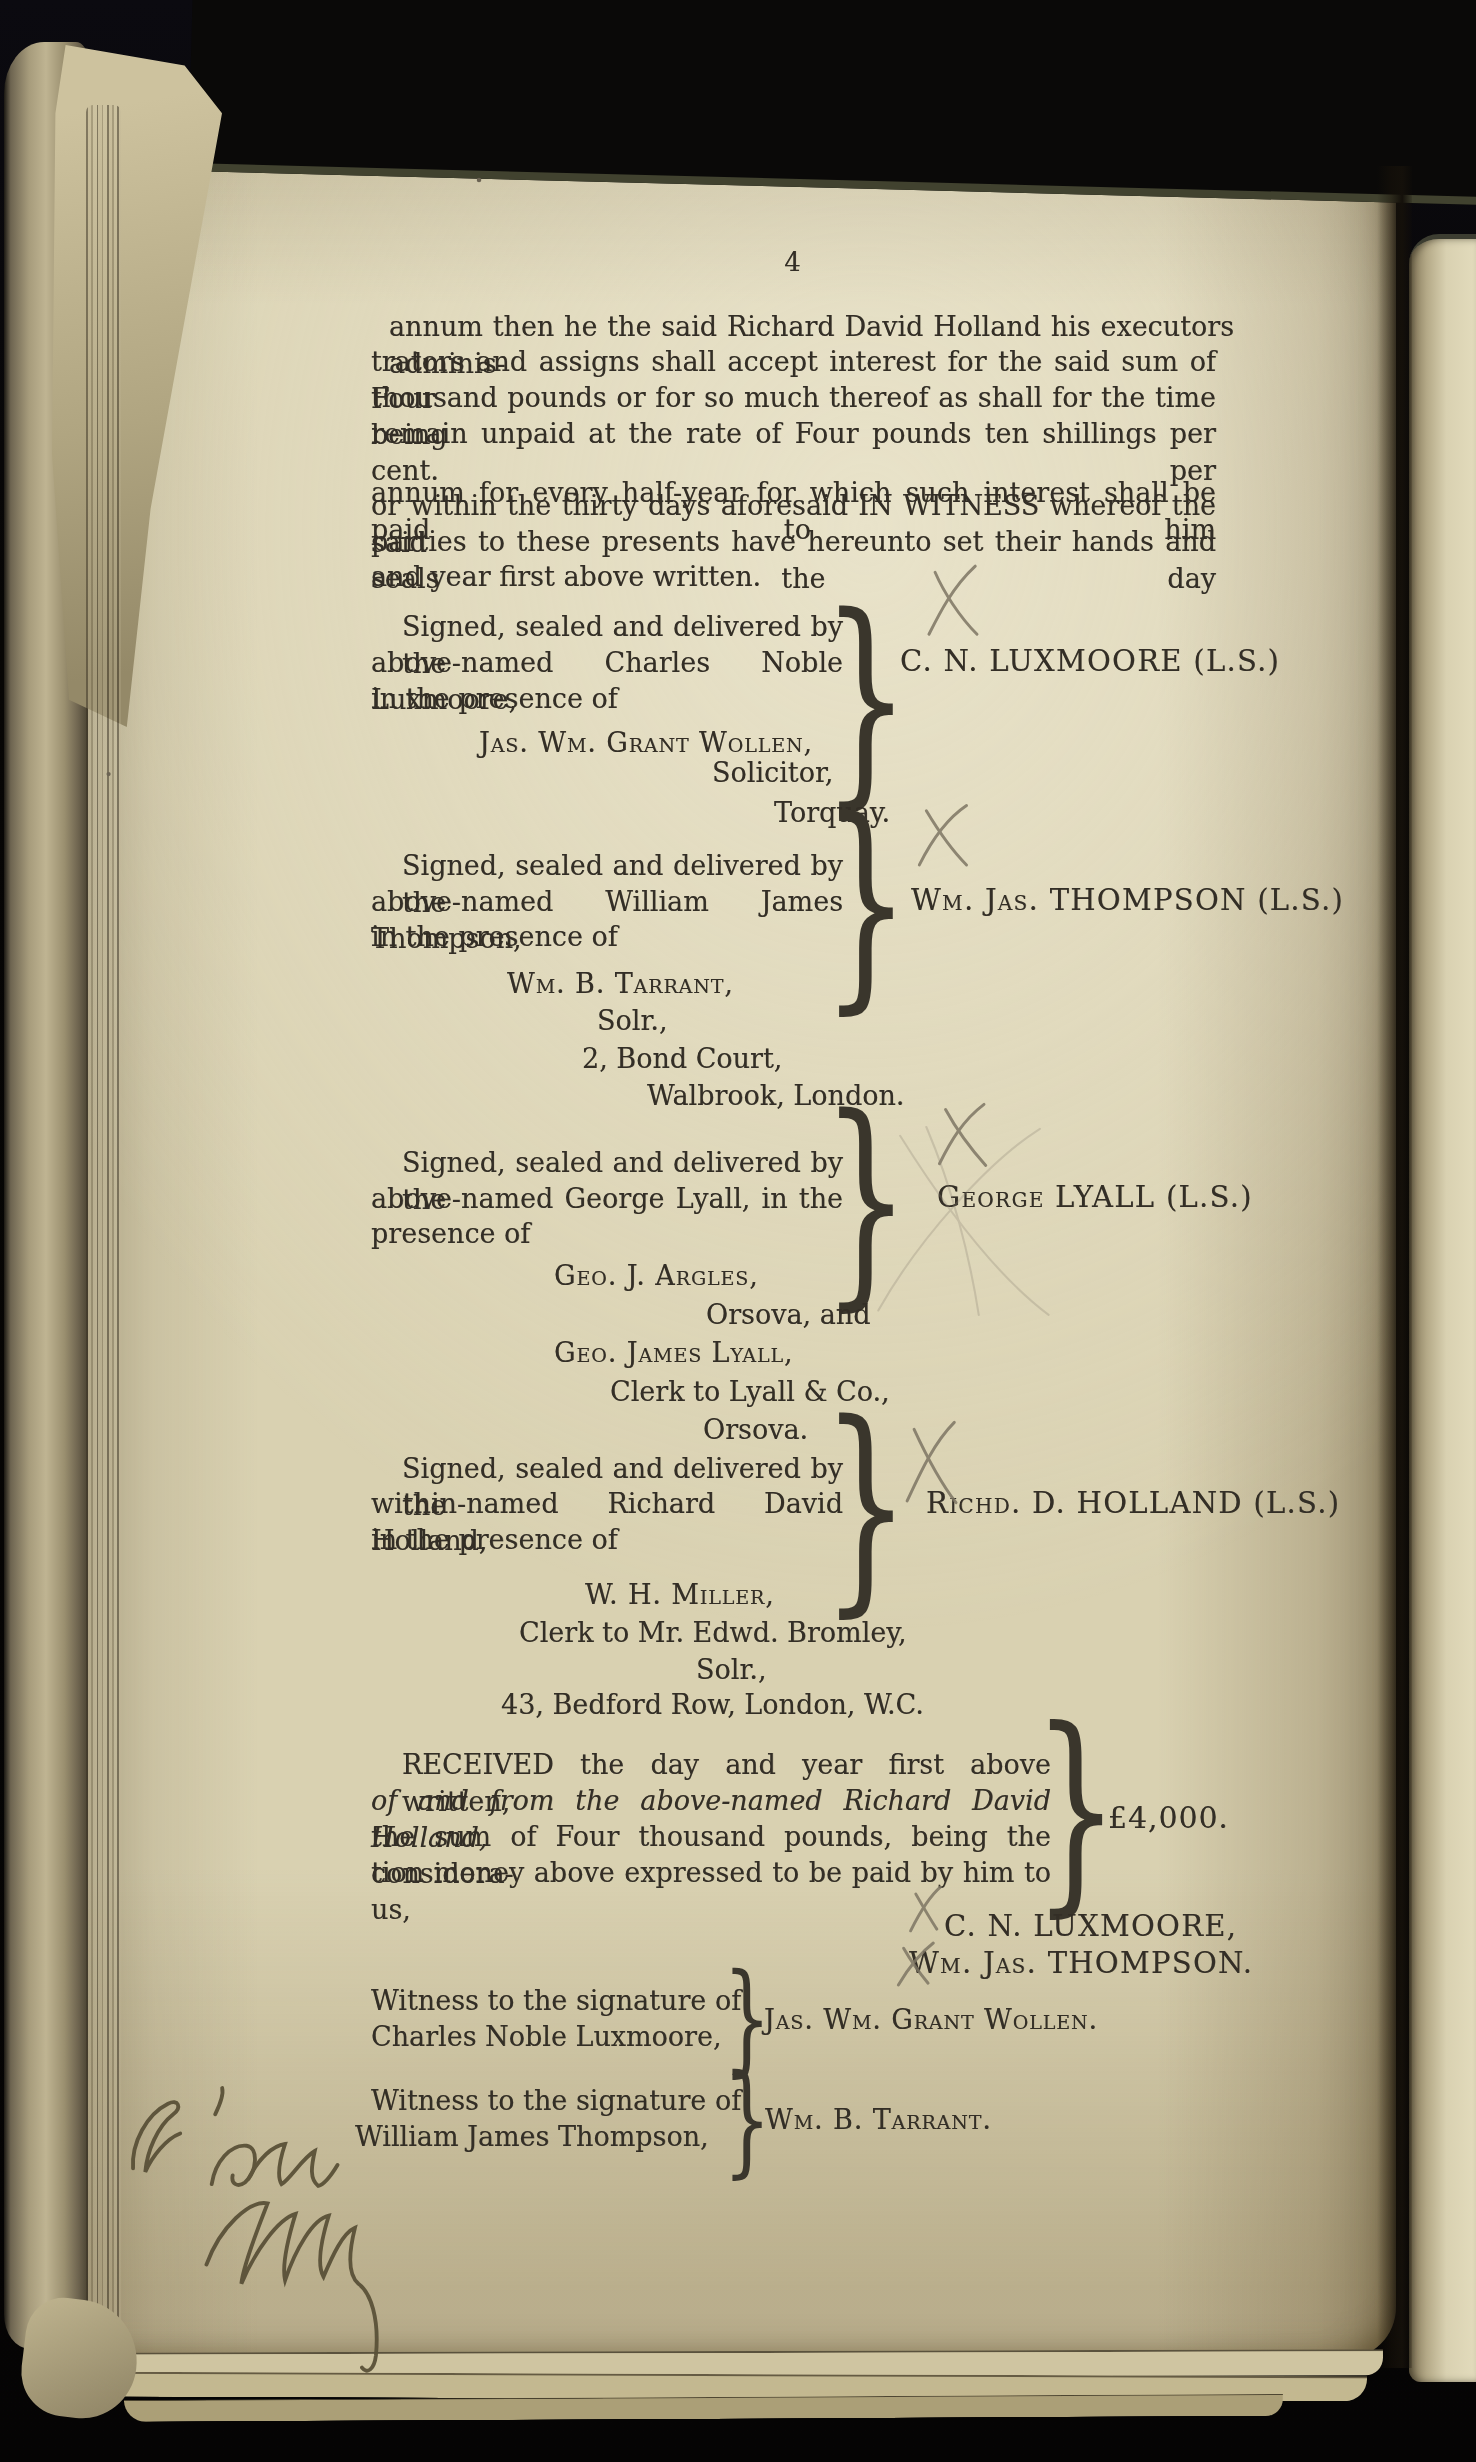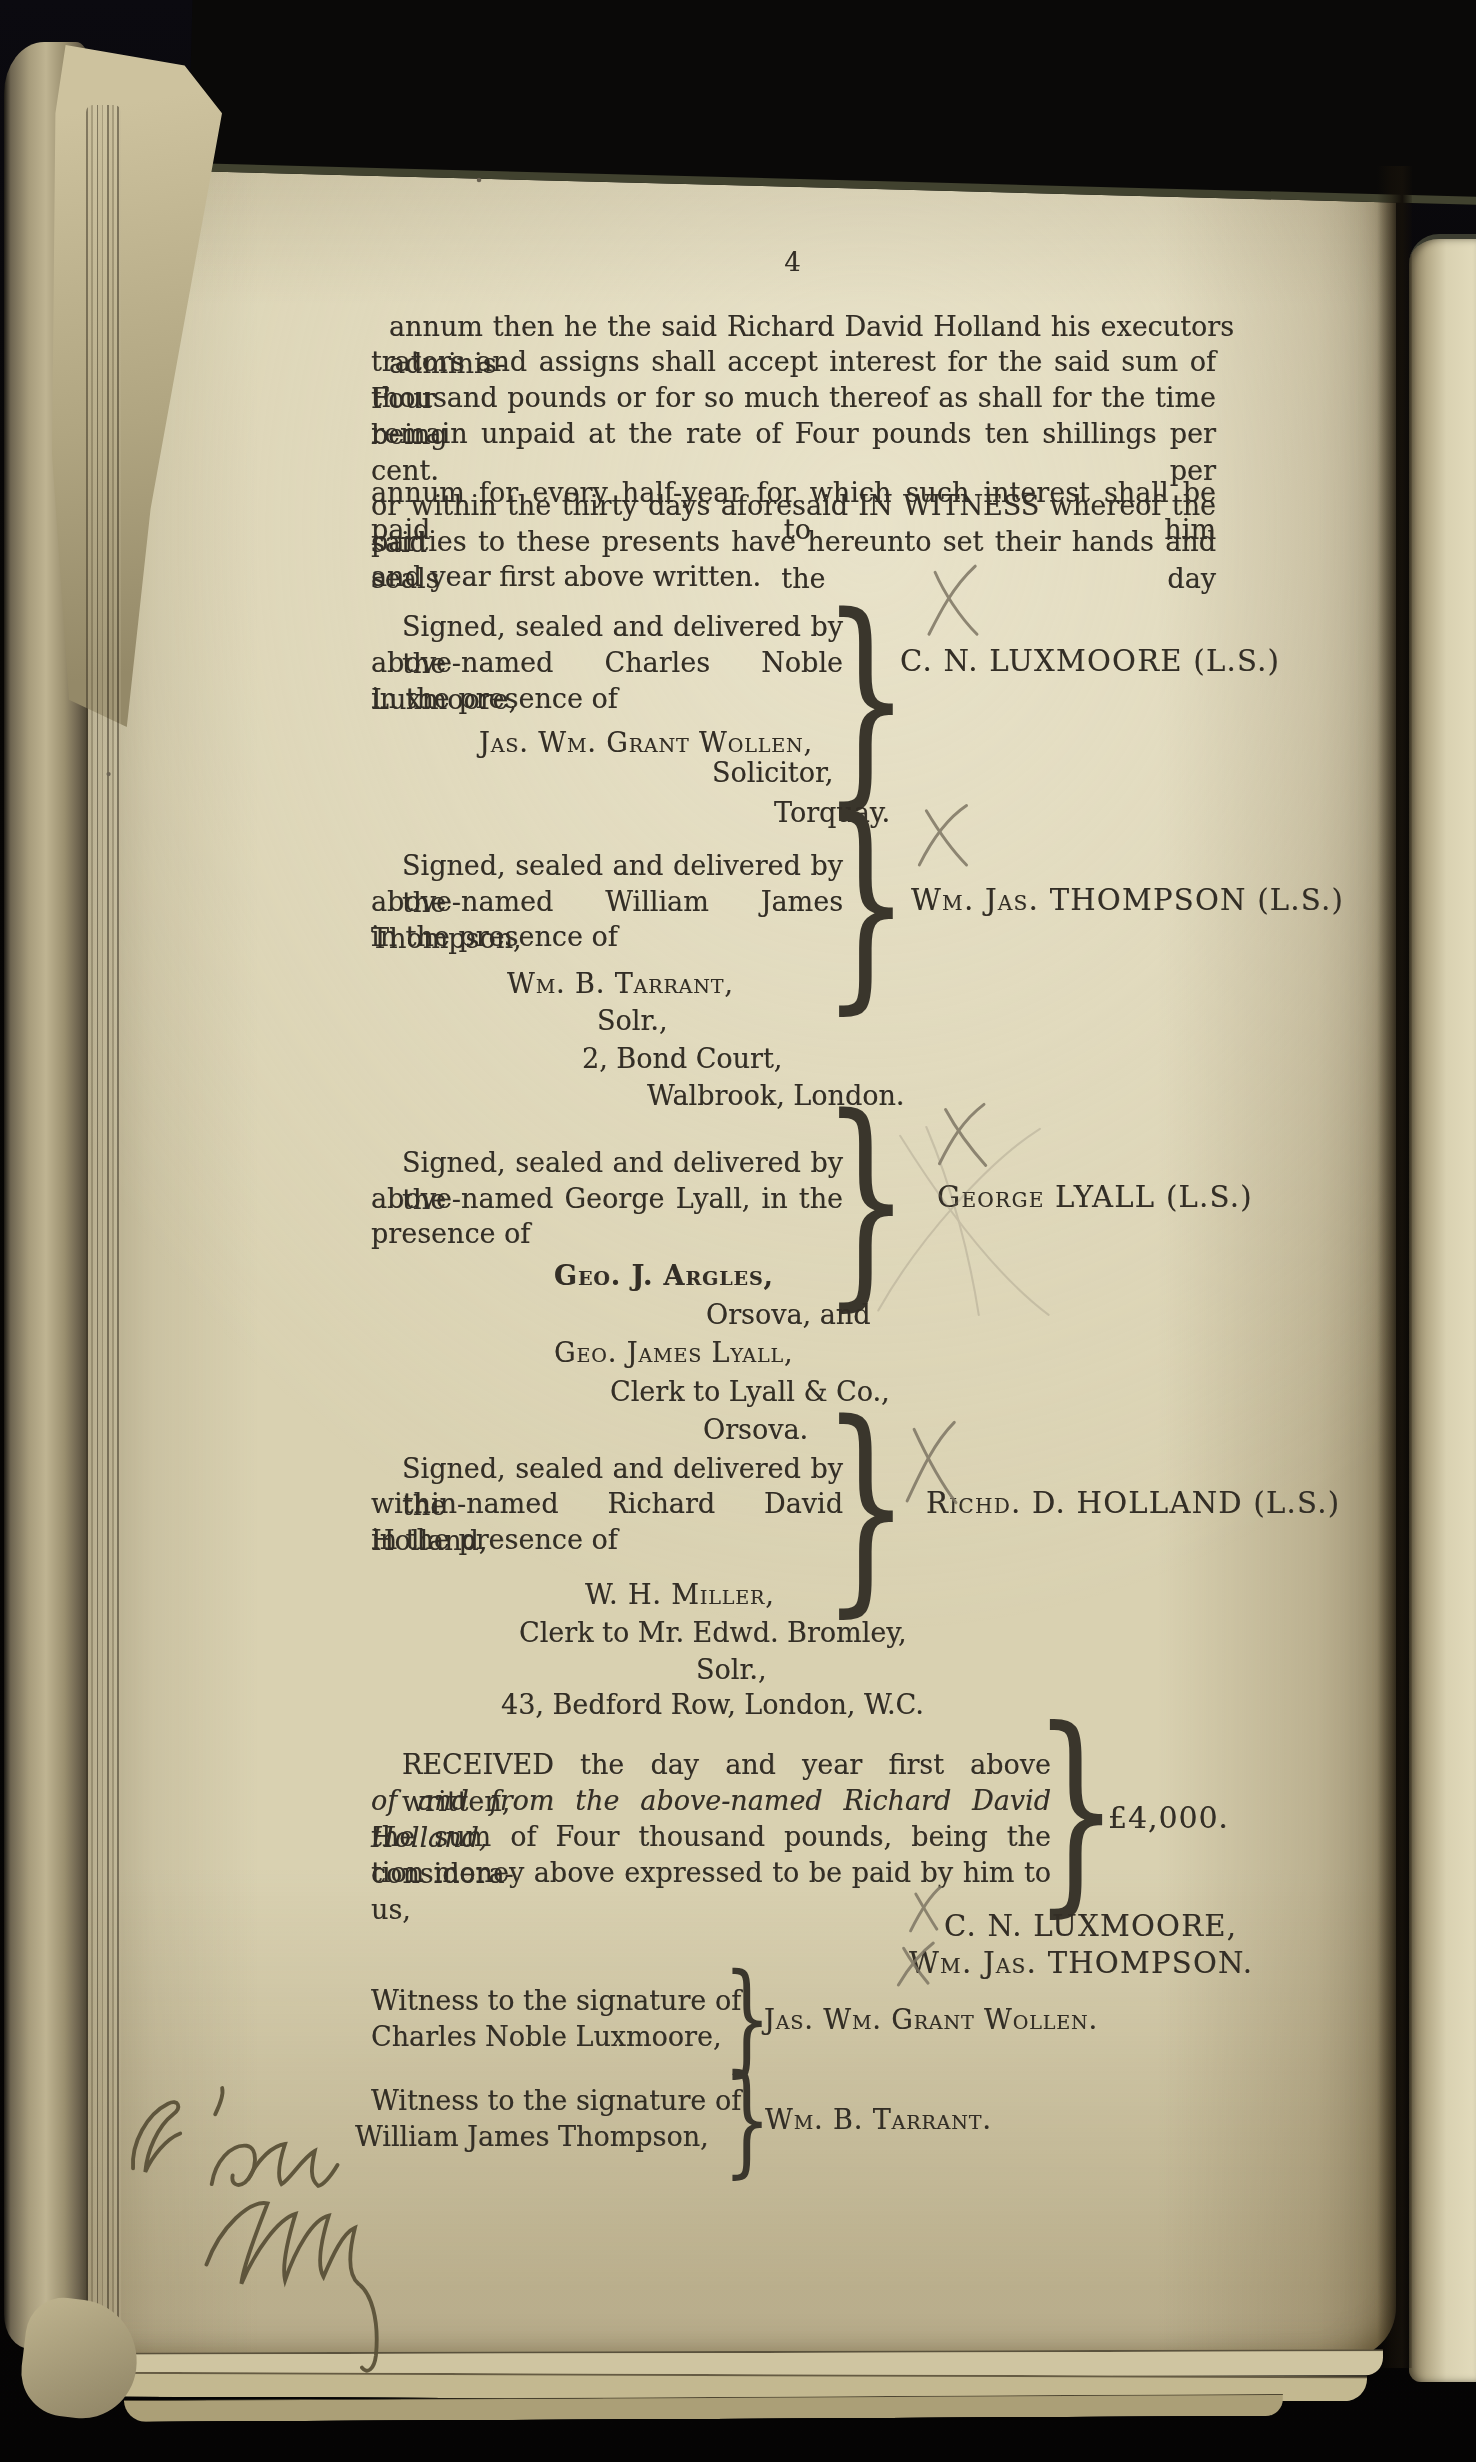--- a/index.html
+++ b/index.html
@@ -96,21 +96,21 @@
     <div class="ln sc" style="left:507px;top:965px;">Wm. B. Tarrant,</div>
     <div class="ln" style="left:597px;top:1002px;">Solr.,</div>
     <div class="ln" style="left:582px;top:1040px;">2, Bond Court,</div>
     <div class="ln" style="left:647px;top:1077px;">Walbrook, London.</div>
 
     <div class="ln just" style="left:371px;top:1144px;width:472px;padding-left:31px;box-sizing:border-box;">Signed, sealed and delivered by the</div>
     <div class="ln just" style="left:371px;top:1180px;width:472px;">above-named George Lyall, in the</div>
     <div class="ln" style="left:371px;top:1215px;">presence of</div>
     <div class="brace" style="left:846px;top:1110px;height:179px;font-size:224px;"></div>
     <div class="ln sig sc" style="left:937px;top:1179px;">George LYALL (L.S.)</div>
-    <div class="ln sc" style="left:554px;top:1257px;font-weight:bold;">Geo. J. Argles,</div>
+    <div class="ln sc" style="left:554px;top:1257px;">Geo. J. Argles,</div>
     <div class="ln" style="left:706px;top:1296px;">Orsova, and</div>
     <div class="ln sc" style="left:554px;top:1334px;">Geo. James Lyall,</div>
     <div class="ln" style="left:610px;top:1373px;">Clerk to Lyall &amp; Co.,</div>
     <div class="ln" style="left:703px;top:1411px;">Orsova.</div>
 
     <div class="ln just" style="left:371px;top:1450px;width:472px;padding-left:31px;box-sizing:border-box;">Signed, sealed and delivered by the</div>
     <div class="ln just" style="left:371px;top:1485px;width:472px;">within-named Richard David Holland,</div>
     <div class="ln" style="left:371px;top:1521px;">in the presence of</div>
     <div class="brace" style="left:846px;top:1416px;height:179px;font-size:224px;"></div>
     <div class="ln sig sc" style="left:926px;top:1485px;">Richd. D. HOLLAND (L.S.)</div>

